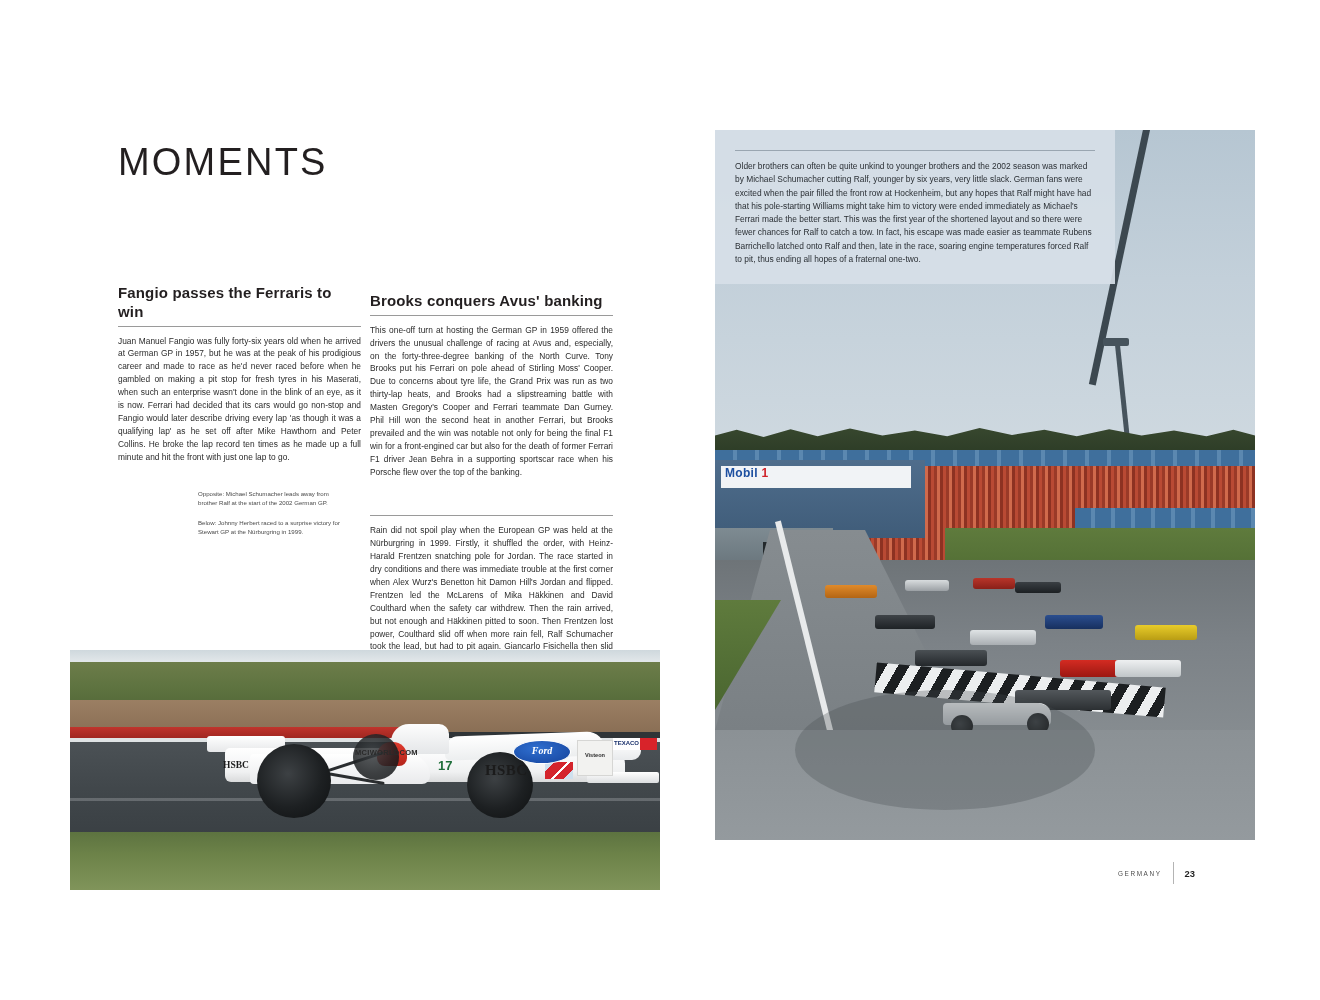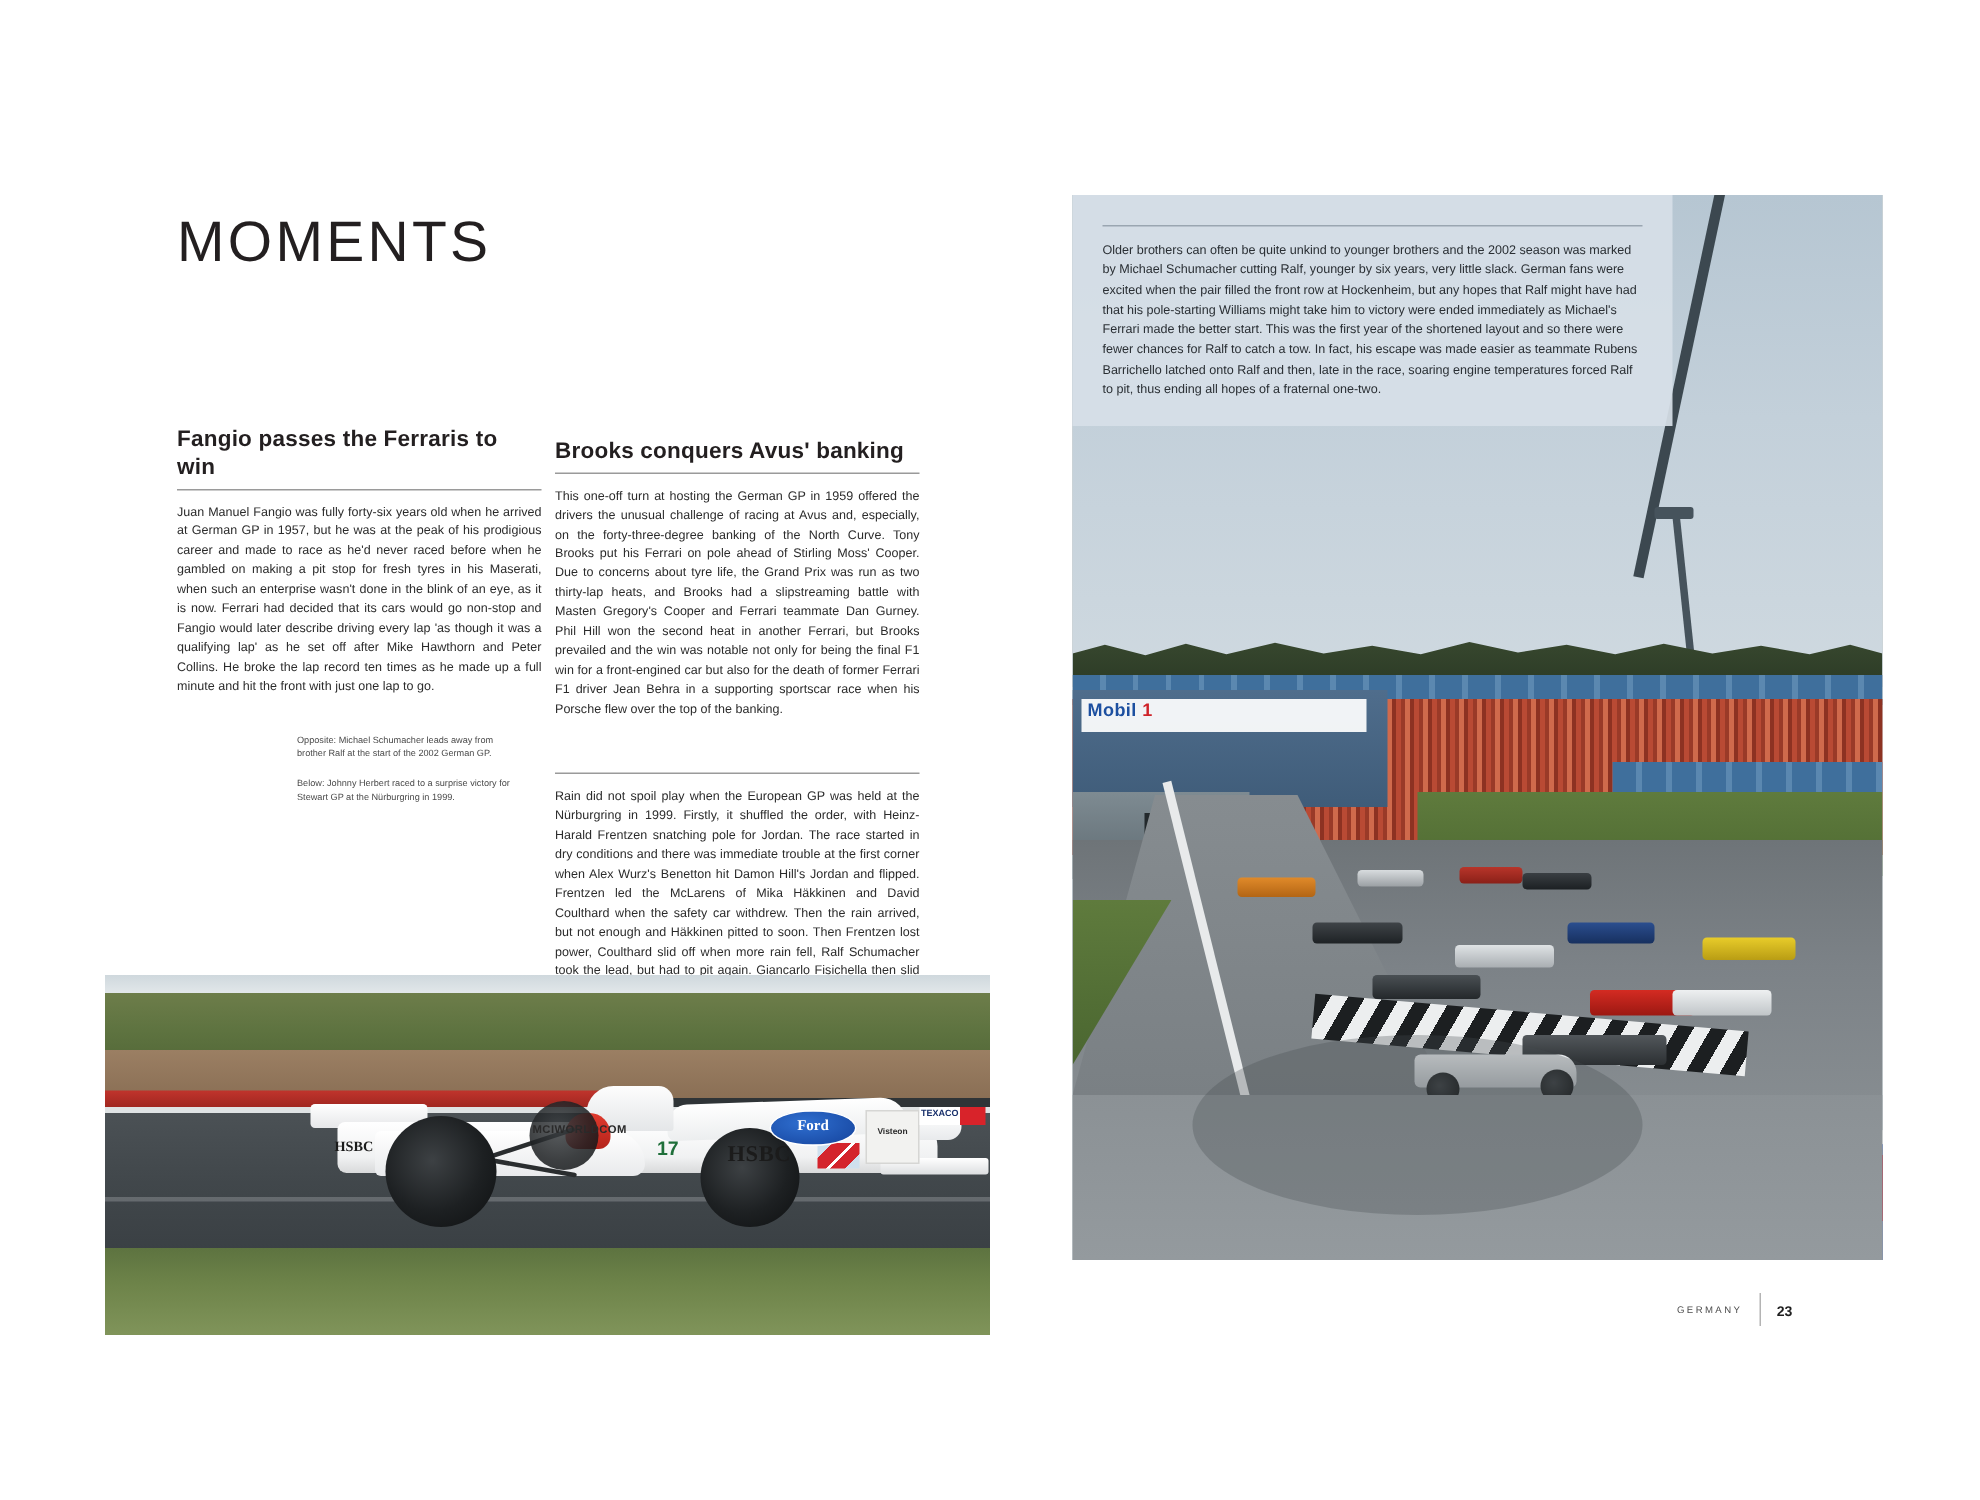--- a/index.html
+++ b/index.html
@@ -186,21 +186,21 @@
   }
   .ford-oval {
     position:absolute; left:318px; top:22px; width:56px; height:22px;
     background: radial-gradient(ellipse at 40% 35%, #2f6fd0, #14429b);
     border-radius: 50%;
     border: 1.6px solid #ffffff;
   }
   .ford-text {
     position:absolute; left:0; top:4px; width:56px;
     text-align:center; font-size:10px; color:#fff;
-    font-family:"Liberation Serif", serif; font-weight:bold;
+    font-family:"Liberation Serif", serif; font-style:italic; font-weight:bold;
   }
   .car-num {
     position:absolute; left:243px; top:40px;
     font-size: 13px; font-weight:bold; color:#1f6f3a;
     font-family:"Liberation Sans", sans-serif;
   }
   .mci-text {
     position:absolute; left:160px; top:30px;
     font-size: 7.5px; color:#2a2a2a; letter-spacing:0.3px; font-weight:bold;
   }

